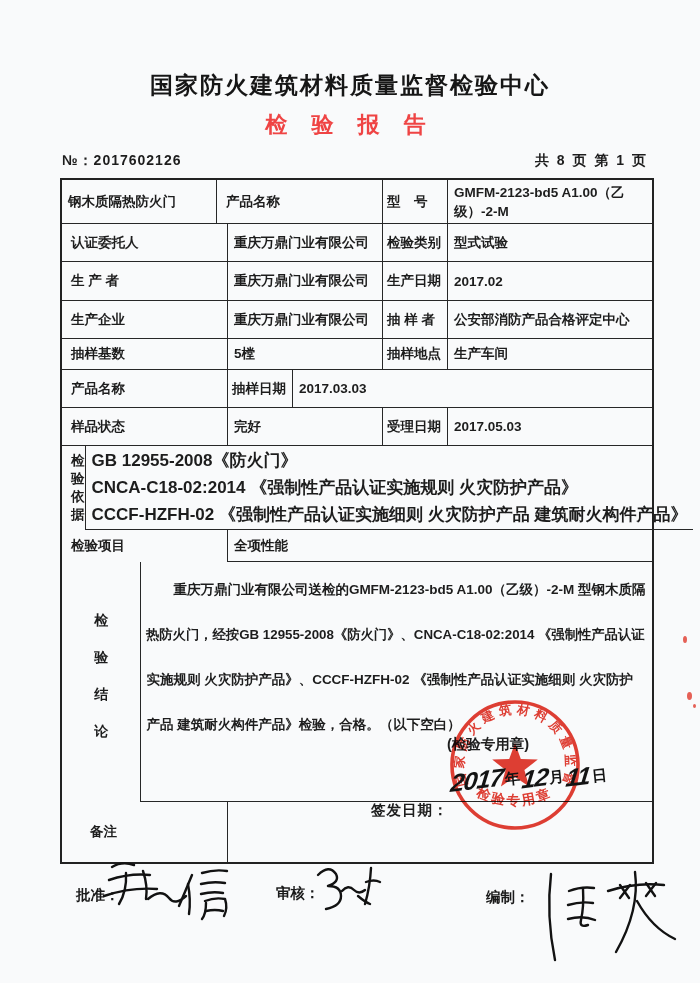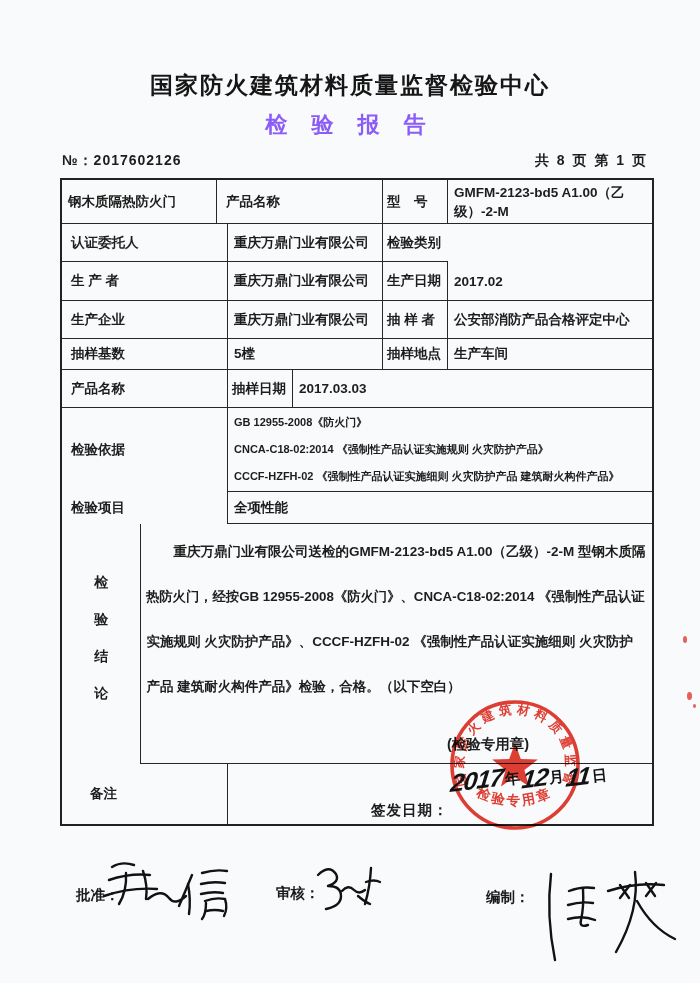--- a/index.html
+++ b/index.html
@@ -2,41 +2,41 @@
 <html><head>
 <meta charset="utf-8">
 <style>
   html,body{margin:0;padding:0;background:#e9e9e9;}
   .doc{position:relative;width:700px;height:983px;background:#f9fafb;
        font-family:"Liberation Sans","DejaVu Sans",sans-serif;color:#1d1d1d;overflow:hidden;}
   
   .title{position:absolute;top:70px;left:0;width:100%;text-align:center;
          font-size:23px;font-weight:800;letter-spacing:2px;color:#161616;}
   .subtitle{position:absolute;top:110px;left:0;width:100%;text-align:center;
-         font-size:22px;font-weight:800;letter-spacing:9px;color:#8b5cf6;}
+         font-size:22px;font-weight:800;letter-spacing:9px;color:#ef4444;}
   .noline{position:absolute;top:152px;left:62px;right:52px;display:flex;
           justify-content:space-between;font-size:14px;font-weight:600;}
   .noline .no span{letter-spacing:1px;}
   .noline .pages{letter-spacing:2px;}
   
   .table{position:absolute;left:60px;top:178px;width:594px;border:2px solid #222;
          background:transparent;box-sizing:border-box;}
   .tr{display:flex;box-sizing:border-box;}
   .td{box-sizing:border-box;border-right:1.6px solid #272727;border-bottom:1.6px solid #272727;
       display:flex;align-items:center;font-size:13.5px;font-weight:600;overflow:visible;}
   .tr:last-child .td{border-bottom:none;}
   .td:last-child{border-right:none;}
   .c1{width:166px;padding-left:9px;}
   .c2{width:155px;padding-left:6px;padding-right:3px;}
   .c3{width:65px;padding-left:4px;white-space:nowrap;}
   .c4{flex:1;padding-left:6px;padding-right:2px;}
   .wrap2{white-space:normal;word-break:break-all;line-height:19px;align-self:center;}
   .cm{flex:1;box-sizing:border-box;border-bottom:1.6px solid #272727;position:relative;}
   .mergecell{padding:2px 6px;display:flex;flex-direction:column;justify-content:center;}
-  .basis div{line-height:27px;white-space:nowrap;font-size:11px;font-weight:600;}
+  .basis div{line-height:27px;white-space:nowrap;font-size:17px;font-weight:600;}
   .vlabel{flex-direction:column;justify-content:center;gap:19px;padding-left:0;
           align-items:center;font-size:14px;}
   .conc{padding-top:5px;}
   .conc .ln{height:45px;display:flex;align-items:center;white-space:nowrap;
             font-size:13.5px;font-weight:600;padding-left:5px;}
   .fit{white-space:nowrap;}
   
   .stampnote{position:absolute;left:447px;top:735px;font-size:14.5px;font-weight:600;z-index:1;}
   .issuelabel{position:absolute;left:371px;top:801px;font-size:14.5px;font-weight:600;
               letter-spacing:1px;z-index:1;}
@@ -74,20 +74,21 @@
       <div class="td c3">型　号</div>
       <div class="td c4">
           <div class="wrap2">GMFM-2123-bd5 A1.00（乙级）-2-M</div>
         </div>
     </div>
 
     <div class="tr" style="height:38px">
       <div class="td c1">认证委托人</div>
       <div class="td c2">重庆万鼎门业有限公司</div>
       <div class="td c3">检验类别</div>
+      <div class="td c4">型式试验</div>
     </div>
 
     <div class="tr" style="height:39px">
       <div class="td c1">生 产 者</div>
       <div class="td c2">重庆万鼎门业有限公司</div>
       <div class="td c3">生产日期</div>
       <div class="td c4">2017.02</div>
     </div>
 
     <div class="tr" style="height:38px">
@@ -103,20 +104,26 @@
       <div class="td c3">抽样地点</div>
       <div class="td c4">生产车间</div>
     </div>
 
     <div class="tr" style="height:38px">
       <div class="td c1">产品名称</div>
       <div class="td c3">抽样日期</div>
       <div class="td c4">2017.03.03</div>
     </div>
 
+    <div class="tr" style="height:38px">
+      <div class="td c1">样品状态</div>
+      <div class="td c2">完好</div>
+      <div class="td c3">受理日期</div>
+      <div class="td c4">2017.05.03</div>
+    </div>
 
     <div class="tr" style="height:84px">
       <div class="td c1" style="border-bottom:none">检验依据</div>
       <div class="cm mergecell basis">
         <div class="fit">GB 12955-2008《防火门》</div>
         <div class="fit">CNCA-C18-02:2014 《强制性产品认证实施规则 火灾防护产品》</div>
         <div class="fit">CCCF-HZFH-02 《强制性产品认证实施细则 火灾防护产品 建筑耐火构件产品》</div>
       </div>
       <div style="position:absolute"></div>
     </div>

